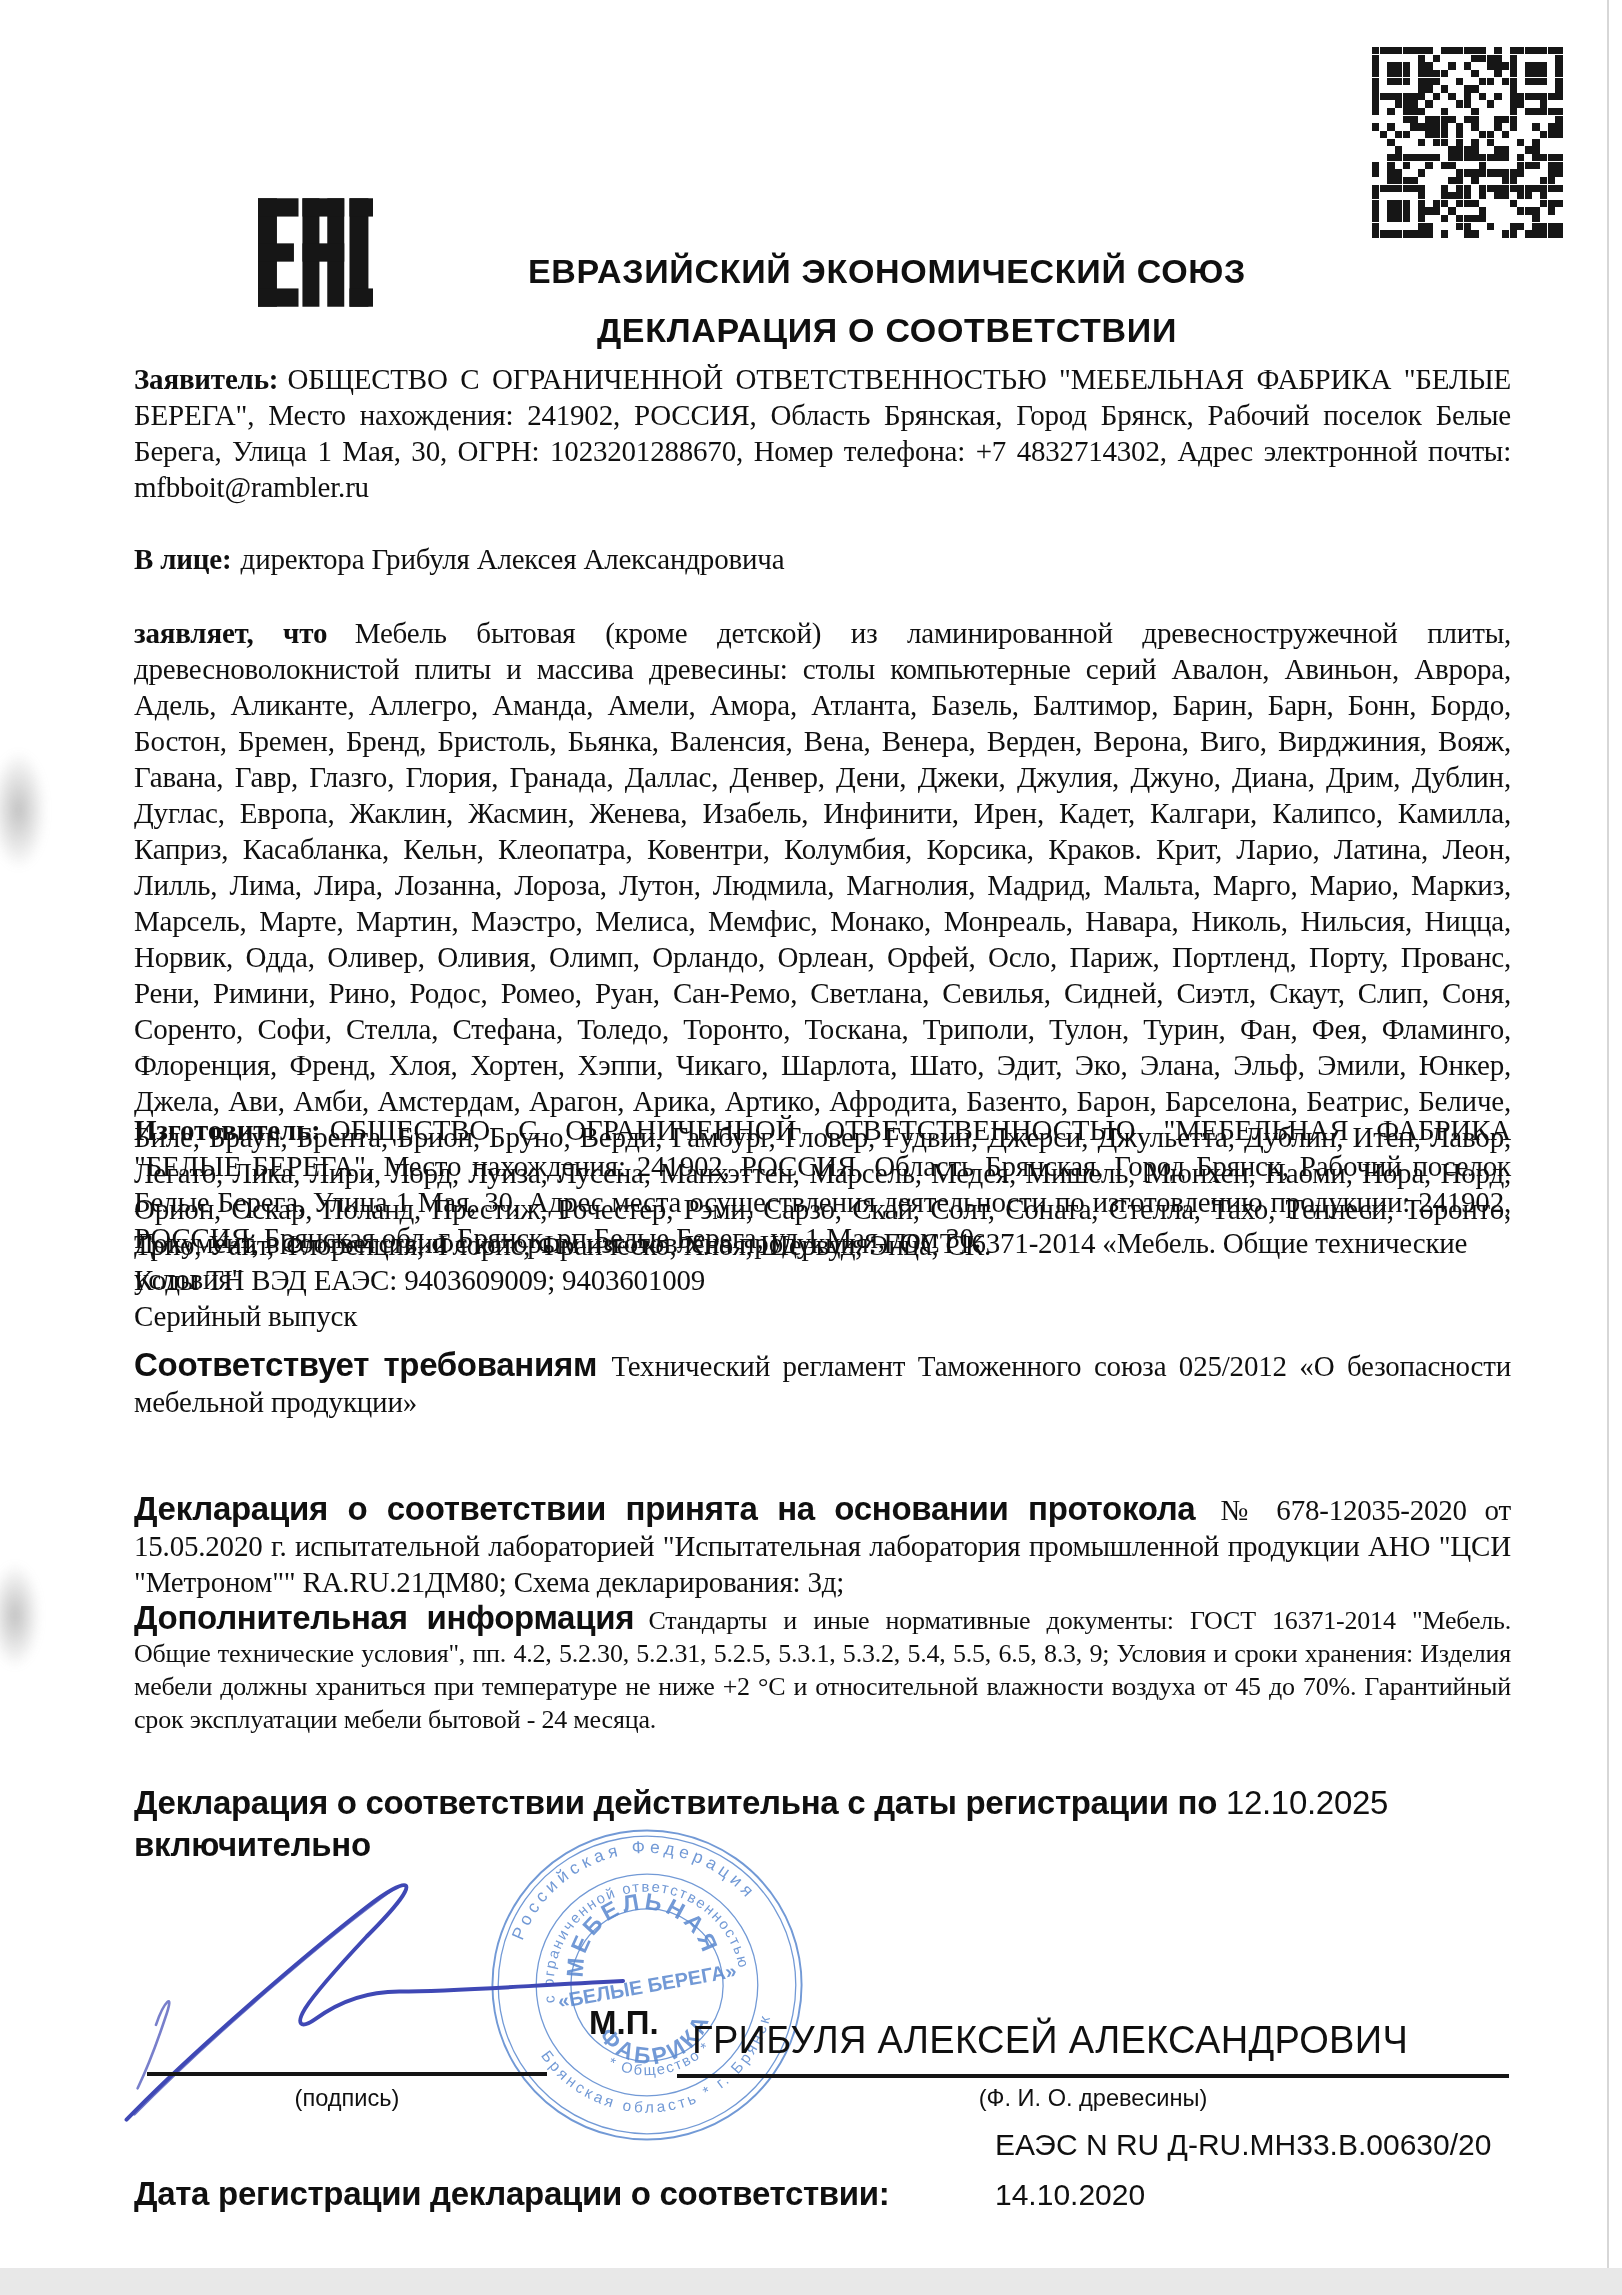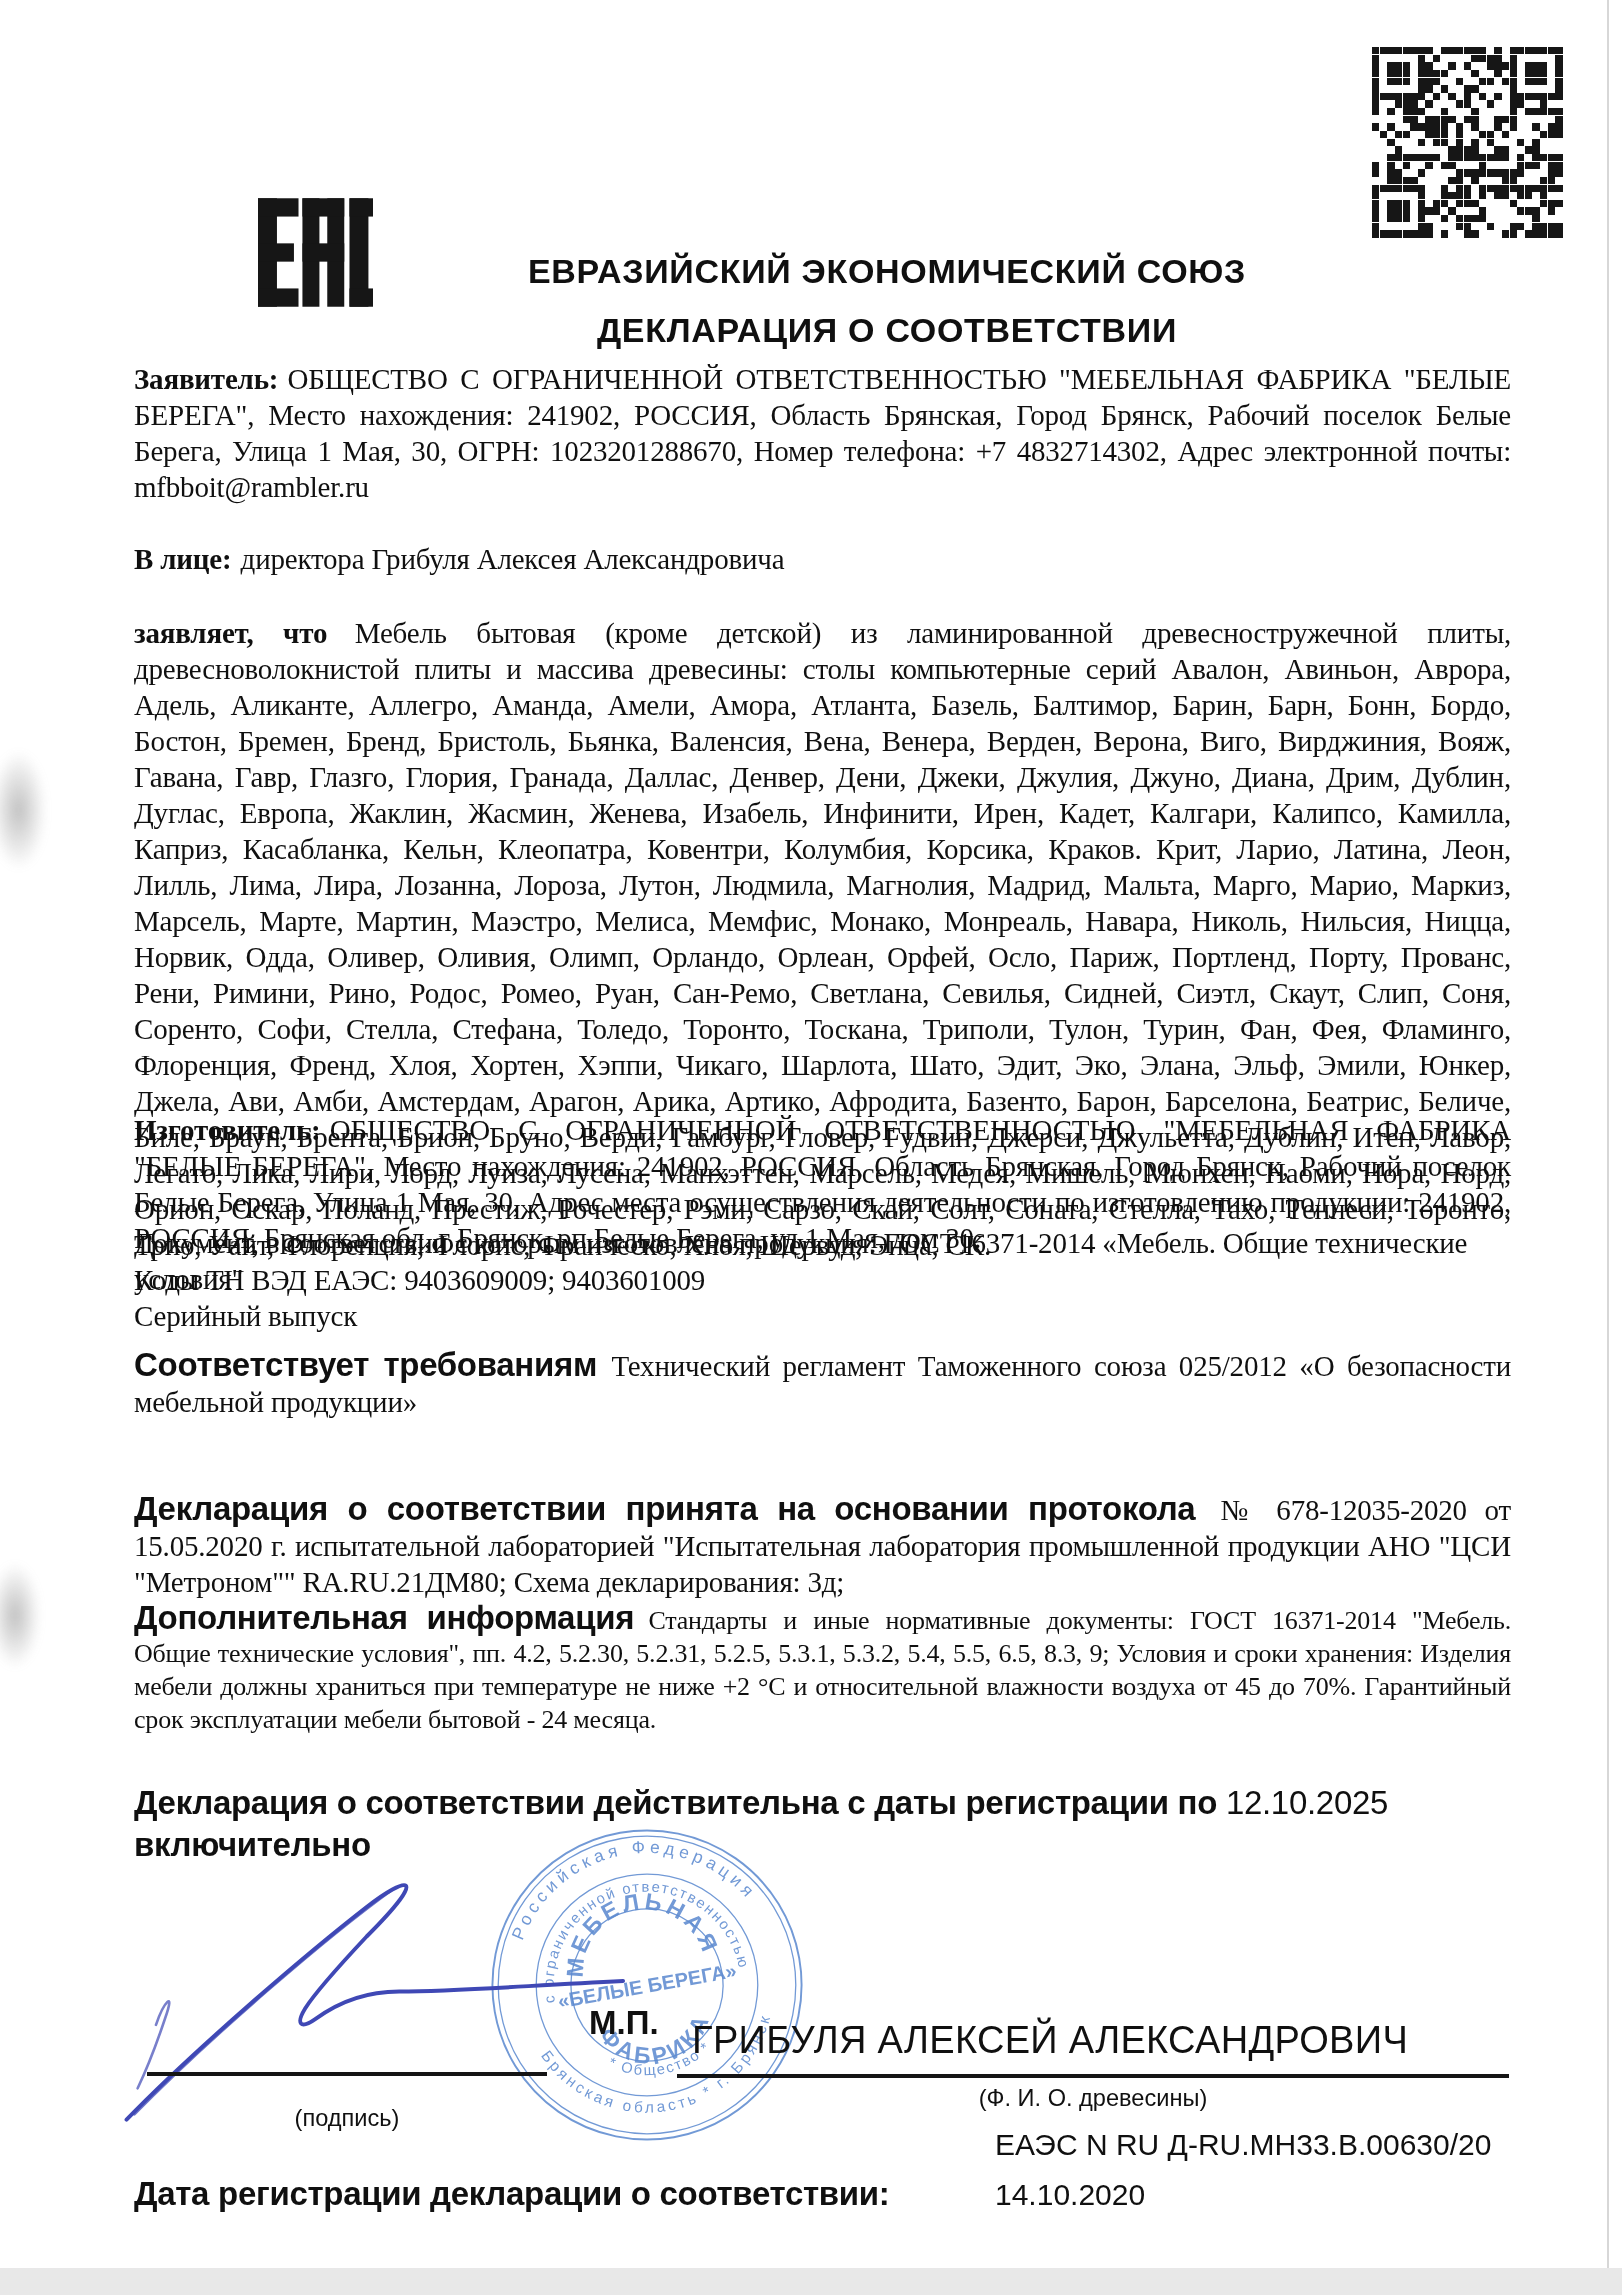--- a/index.html
+++ b/index.html
@@ -474,21 +474,21 @@
       <path stroke-width="4" opacity="0.75" d="M 205 3232 C 320 3115 500 2960 600 2888"></path>
       <path stroke-width="4" opacity="0.7" d="M 238 3095 C 250 3060 268 3040 252 3085 C 243 3112 230 3150 210 3192"></path>
     </g>
   </svg>
 
   <div class="mp">М.П.</div>
   <div class="name">ГРИБУЛЯ АЛЕКСЕЙ АЛЕКСАНДРОВИЧ</div>
 
   <div class="sigline" style="left:147px;top:2072px;width:400px;"></div>
   <div class="sigline" style="left:677px;top:2074px;width:832px;"></div>
-  <div class="caption" style="left:147px;width:400px;top:2085px;margin-top:20px;">(подпись)</div>
+  <div class="caption" style="left:147px;width:400px;top:2085px;">(подпись)</div>
   <div class="caption" style="left:677px;width:832px;top:2085px;">(Ф. И. О. древесины)</div>
 
   <div class="regrow-value" style="top:2128px;">ЕАЭС N RU Д-RU.МН33.В.00630/20</div>
   <div class="regrow-label" style="top:2175px;">Дата регистрации декларации о соответствии:</div>
   <div class="regrow-value" style="top:2178px;">14.10.2020</div>
 
   <div class="smudge" style="left:-9.2px;top:751px;width:55px;height:118px;"></div>
   <div class="smudge" style="left:-10.5px;top:1563px;width:50px;height:105px;"></div>
   <div class="scan-edge"></div>
 

